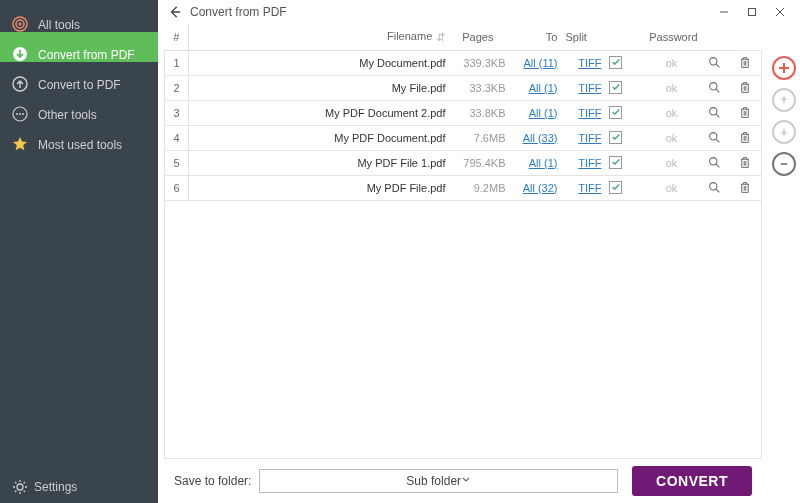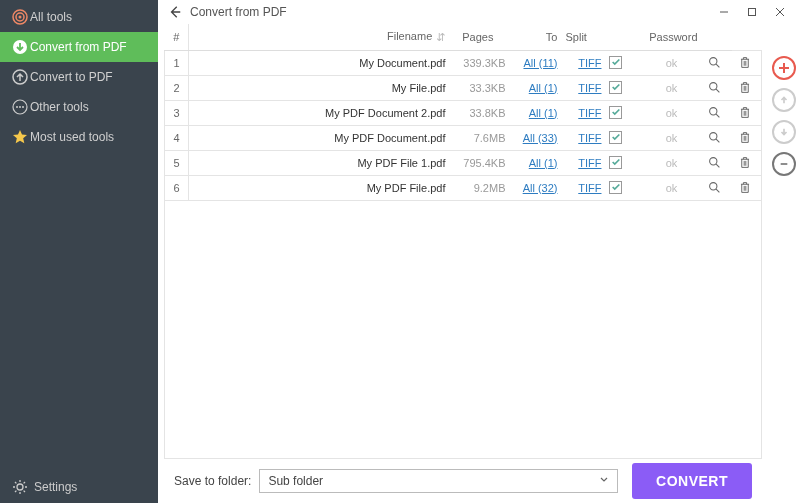--- a/index.html
+++ b/index.html
@@ -2,21 +2,21 @@
 <html><head>
 <meta charset="utf-8">
 <style>
 * { margin:0; padding:0; box-sizing:border-box; }
 body { font-family:"Segoe UI",Arial,sans-serif; font-size:12px; color:#333; width:800px; height:503px; overflow:hidden; background:#fff; }
 .app { display:flex; width:800px; height:503px; }
 
 
 .sidebar { width:158px; background:#3a444d; color:#ccc; display:flex; flex-direction:column; }
 .nav { flex:1; padding-top:2px; }
-.nav-item { display:flex; align-items:center; height:30px; padding:0 12px; gap:2px; cursor:pointer; color:#d0d0d0; font-size:12px; position:relative; }
+.nav-item { display:flex; align-items:flex-end; height:30px; padding:0 12px; gap:10px; cursor:pointer; color:#d0d0d0; font-size:12px; position:relative; }
 .nav-item.active { background:#5fbd5a; color:#fff; }
 .nav-item.active::after { content:""; position:absolute; right:-8px; top:50%; transform:translateY(-50%); border:8px solid transparent; border-left-color:#5fbd5a; }
 .nav-icon { width:16px; height:16px; display:flex; align-items:center; justify-content:center; flex-shrink:0; }
 .nav-icon svg { width:16px; height:16px; }
 .settings-row { height:32px; display:flex; align-items:center; gap:6px; padding:0 12px; color:#ccc; font-size:12px; border-top:0; }
 
 
 .main { flex:1; display:flex; flex-direction:column; background:#fff; }
 .titlebar { height:24px; display:flex; align-items:center; padding:0 6px; }
 .back-btn { width:22px; height:22px; display:flex; align-items:center; justify-content:center; cursor:pointer; color:#444; }
@@ -52,22 +52,22 @@
 .round-btn.red { border-color:#e85a4f; color:#e85a4f; }
 .round-btn.dark { border-color:#777; color:#777; }
 
 .allfiles-bar { height:22px; background:#4c4c4c; color:#ddd; display:flex; align-items:center; padding:0 10px; font-size:11px; margin:0 6px; }
 .allfiles-bar .sp { margin-left:auto; display:flex; align-items:center; gap:22px; }
 .allfiles-bar .lnk2 { color:#c9e3ff; text-decoration:underline; cursor:pointer; }
 .chk-white { width:14px; height:14px; background:#fff; display:inline-flex; align-items:center; justify-content:center; cursor:pointer; }
 
 .bottom-bar { height:44px; display:flex; align-items:center; padding:0 10px; gap:8px; }
 .bottom-bar label { font-size:12px; color:#444; }
-.folder-select { flex:1; height:24px; border:1px solid #bbb; display:flex; align-items:center; padding:8px 8px; font-size:12px; color:#444; justify-content:space-between; cursor:pointer; background:#fff; }
-.convert-btn { width:120px; height:36px; background:#8b5cf6; color:#fff; font-size:14px; font-weight:600; border:none; border-radius:3px; cursor:pointer; letter-spacing:0.5px;margin-left:6px; }
+.folder-select { flex:1; height:24px; border:1px solid #bbb; display:flex; align-items:center; padding:8px 8px; font-size:12px; color:#444; justify-content:center; cursor:pointer; background:#fff; }
+.convert-btn { width:120px; height:30px; background:#701a75; color:#fff; font-size:14px; font-weight:600; border:none; border-radius:3px; cursor:pointer; letter-spacing:0.5px;margin-left:6px; }
 </style>
 </head>
 <body>
 
 <div class="app">
   <div class="sidebar">
     <div class="nav">
       <div class="nav-item">
         <span class="nav-icon">
             <svg viewBox="0 0 16 16">

